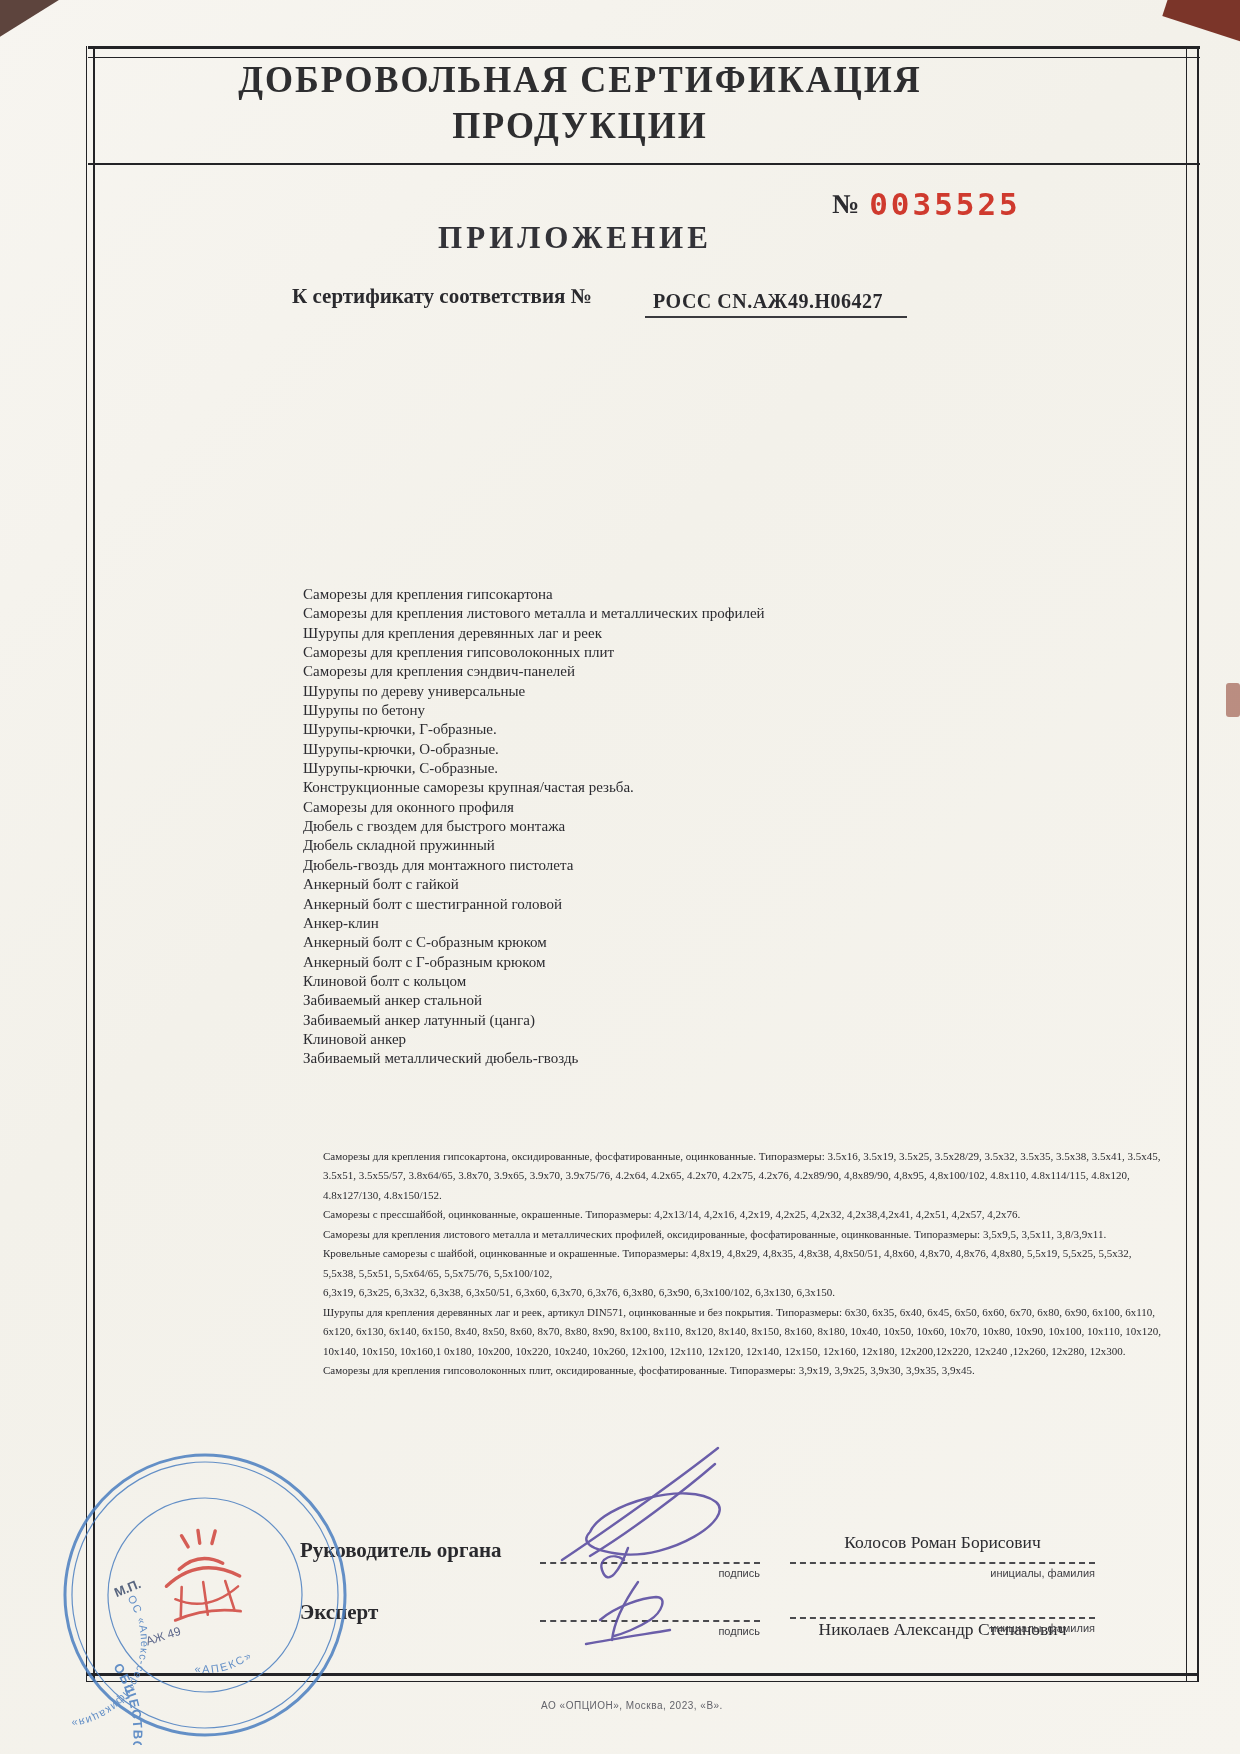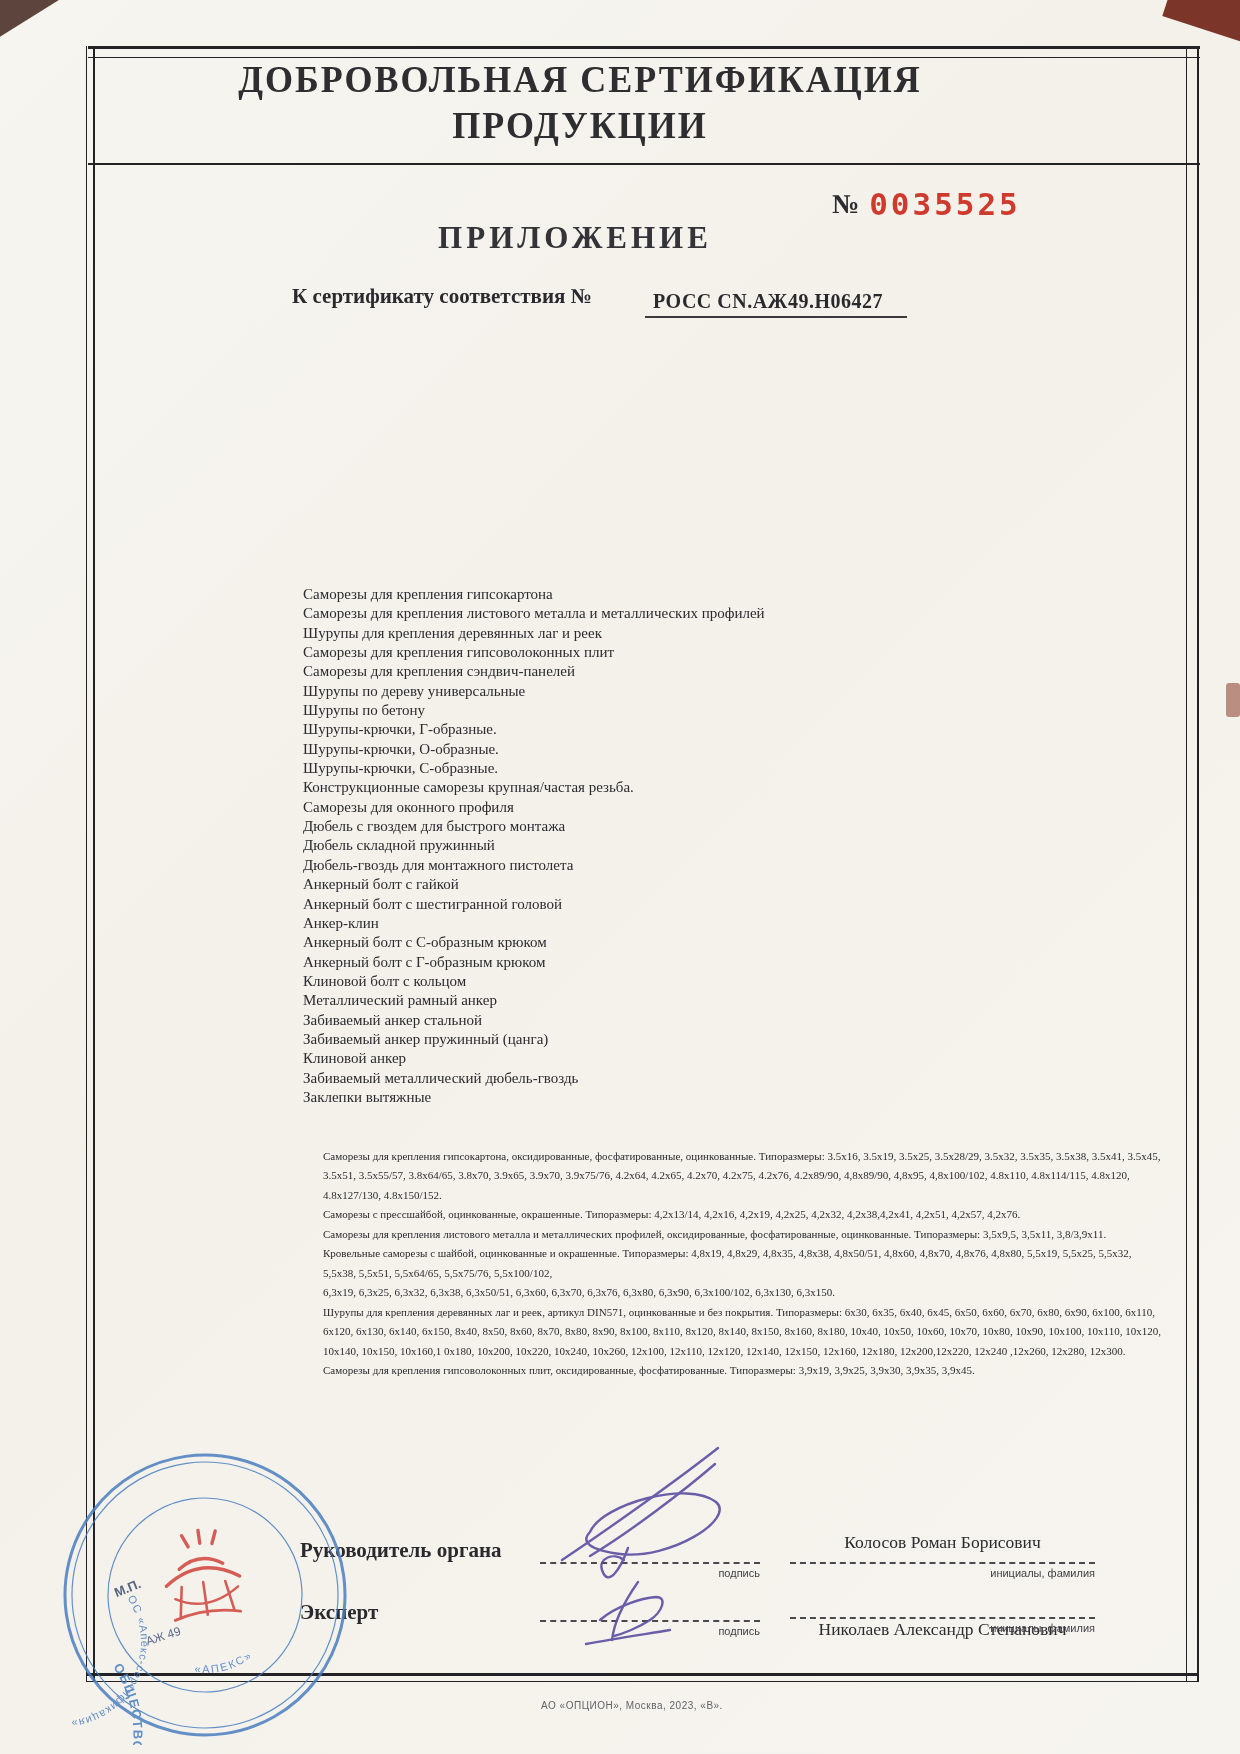--- a/index.html
+++ b/index.html
@@ -94,26 +94,24 @@
     <div>Саморезы для оконного профиля</div>
     <div>Дюбель с гвоздем для быстрого монтажа</div>
     <div>Дюбель складной пружинный</div>
     <div>Дюбель-гвоздь для монтажного пистолета</div>
     <div>Анкерный болт с гайкой</div>
     <div>Анкерный болт с шестигранной головой</div>
     <div>Анкер-клин</div>
     <div>Анкерный болт с С-образным крюком</div>
     <div>Анкерный болт с Г-образным крюком</div>
     <div>Клиновой болт с кольцом</div>
-    <div>Металлический рамный анкер</div>
     <div>Забиваемый анкер стальной</div>
-    <div>Забиваемый анкер пружинный (цанга)</div>
+    <div>Забиваемый анкер латунный (цанга)</div>
     <div>Клиновой анкер</div>
     <div>Забиваемый металлический дюбель-гвоздь</div>
-    <div>Заклепки вытяжные</div>
   </div>
 
   <div class="spec-block">
     <div class="spec-par">Саморезы для крепления гипсокартона, оксидированные, фосфатированные, оцинкованные. Типоразмеры: 3.5х16, 3.5х19, 3.5х25, 3.5х28/29, 3.5х32, 3.5х35, 3.5х38, 3.5х41, 3.5х45, 3.5х51, 3.5х55/57, 3.8х64/65, 3.8х70, 3.9х65, 3.9х70, 3.9х75/76, 4.2х64, 4.2х65, 4.2х70, 4.2х75, 4.2х76, 4.2х89/90, 4,8х89/90, 4,8х95, 4,8х100/102, 4.8х110, 4.8х114/115, 4.8х120, 4.8х127/130, 4.8х150/152.</div>
     <div class="spec-par">Саморезы с прессшайбой, оцинкованные, окрашенные. Типоразмеры: 4,2х13/14, 4,2х16, 4,2х19, 4,2х25, 4,2х32, 4,2х38,4,2х41, 4,2х51, 4,2х57, 4,2х76.</div>
     <div class="spec-par">Саморезы для крепления листового металла и металлических профилей, оксидированные, фосфатированные, оцинкованные. Типоразмеры: 3,5х9,5, 3,5х11, 3,8/3,9х11.</div>
     <div class="spec-par">Кровельные саморезы с шайбой, оцинкованные и окрашенные. Типоразмеры: 4,8х19, 4,8х29, 4,8х35, 4,8х38, 4,8х50/51, 4,8х60, 4,8х70, 4,8х76, 4,8х80, 5,5х19, 5,5х25, 5,5х32, 5,5х38, 5,5х51, 5,5х64/65, 5,5х75/76, 5,5х100/102,
 6,3х19, 6,3х25, 6,3х32, 6,3х38, 6,3х50/51, 6,3х60, 6,3х70, 6,3х76, 6,3х80, 6,3х90, 6,3х100/102, 6,3х130, 6,3х150.</div>
     <div class="spec-par">Шурупы для крепления деревянных лаг и реек, артикул DIN571, оцинкованные и без покрытия. Типоразмеры: 6х30, 6х35, 6х40, 6х45, 6х50, 6х60, 6х70, 6х80, 6х90, 6х100, 6х110, 6х120, 6х130, 6х140, 6х150, 8х40, 8х50, 8х60, 8х70, 8х80, 8х90, 8х100, 8х110, 8х120, 8х140, 8х150, 8х160, 8х180, 10х40, 10х50, 10х60, 10х70, 10х80, 10х90, 10х100, 10х110, 10х120, 10х140, 10х150, 10х160,1 0х180, 10х200, 10х220, 10х240, 10х260, 12х100, 12х110, 12х120, 12х140, 12х150, 12х160, 12х180, 12х200,12х220, 12х240 ,12х260, 12х280, 12х300.</div>
     <div class="spec-par">Саморезы для крепления гипсоволоконных плит, оксидированные, фосфатированные. Типоразмеры: 3,9х19, 3,9х25, 3,9х30, 3,9х35, 3,9х45.</div>

